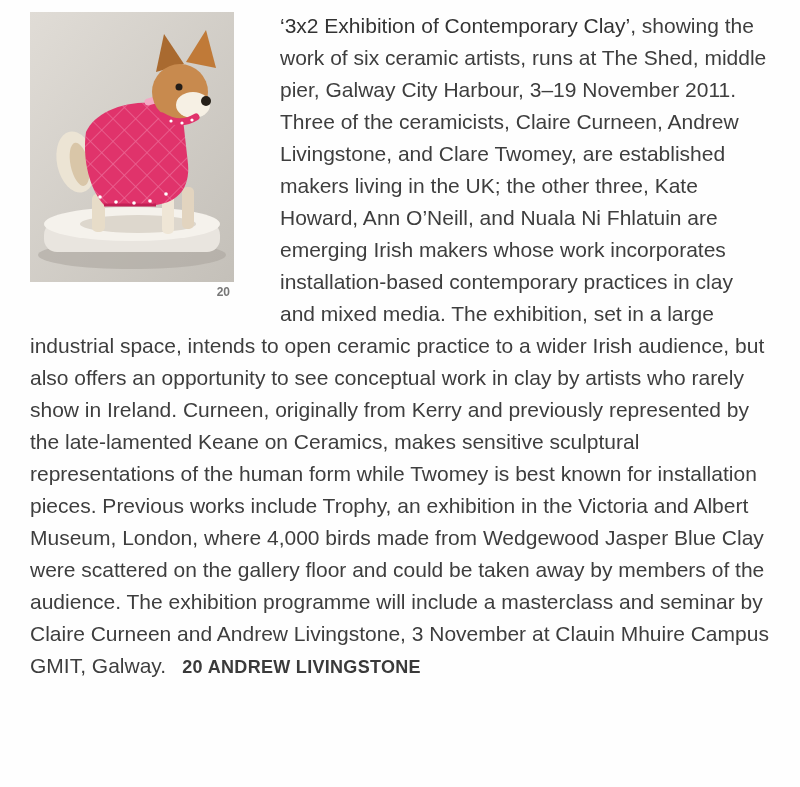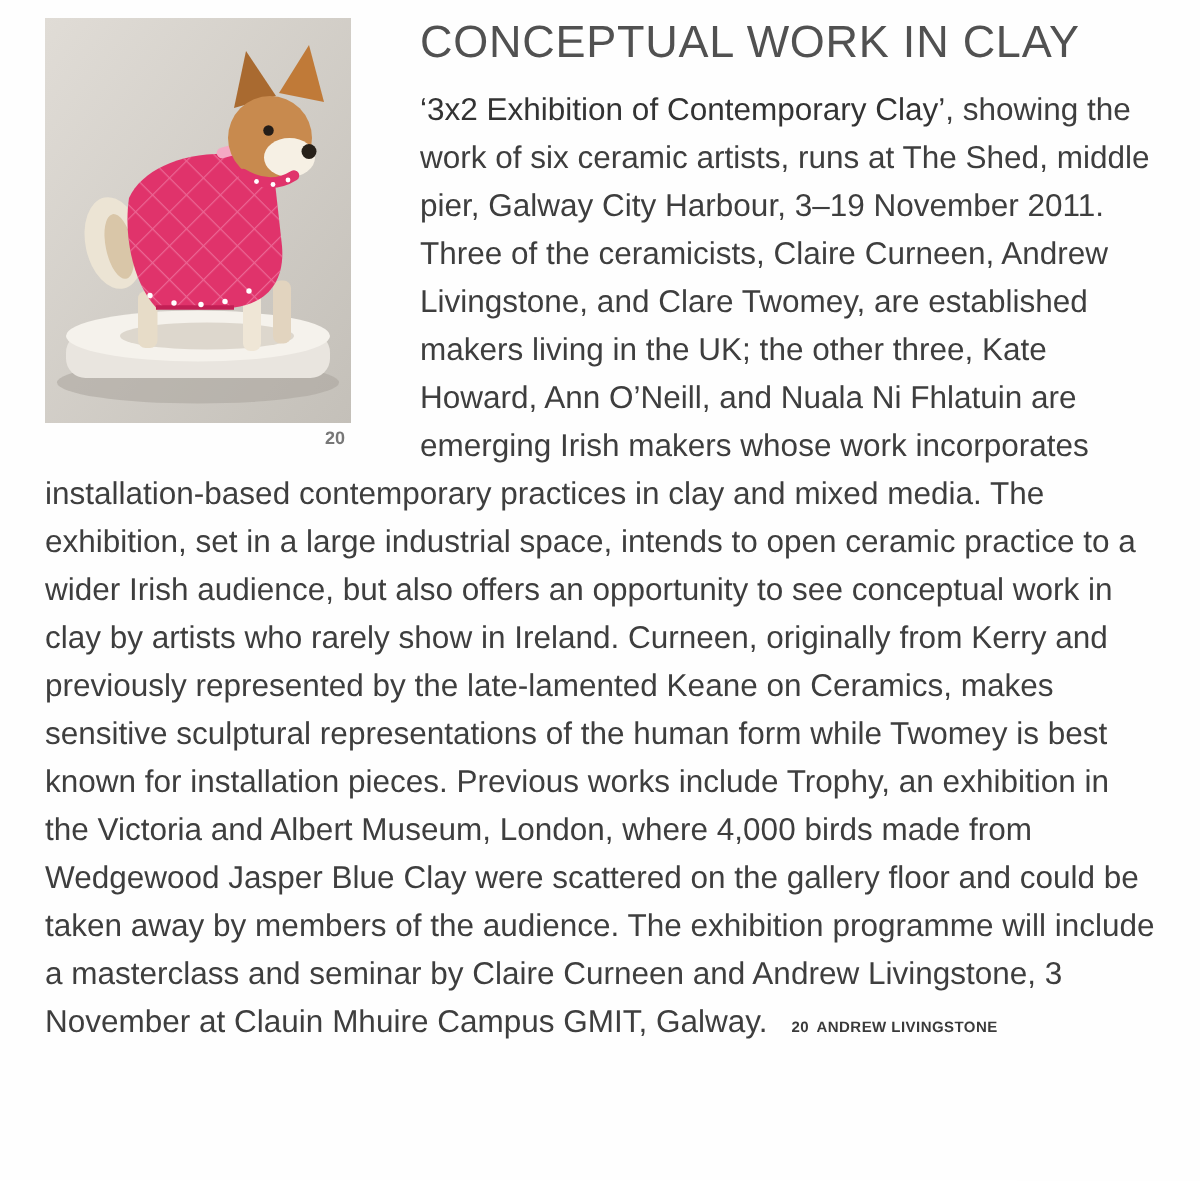--- a/index.html
+++ b/index.html
@@ -46,21 +46,21 @@
     font-size: 21px;
     line-height: 32px;
     color: #3e3e3e;
     text-align: left;
   }
   p.body-text strong.lead {
     font-weight: normal;
     color: #333333;
   }
   .credit {
-    font-size: 10px;
+    font-size: 18px;
     color: #3a3a3a;
     white-space: nowrap;
     margin-left: 16px;
     letter-spacing: 0.3px;
   }
   .credit .credit-number { font-weight: bold; margin-right: 5px; }
   .credit .credit-name { font-weight: bold; }
 </style>
 </head>
 <body>
@@ -124,17 +124,16 @@
           <path d="M 132 104 Q 150 115 166 105" stroke="#e0336b" stroke-width="7" fill="none" stroke-linecap="round"></path>
           <circle cx="141" cy="109" r="1.6" fill="#ffffff"></circle>
           <circle cx="152" cy="111" r="1.6" fill="#ffffff"></circle>
           <circle cx="162" cy="108" r="1.6" fill="#ffffff"></circle>
         </g>
       </svg>
     </div>
     <figcaption class="photo-caption">20</figcaption>
   </figure>
 
-  <h1 class="headline">CONCEPTUAL WORK IN CLAY</h1>
 
   <p class="body-text"><strong class="lead">‘3x2 Exhibition of Contemporary Clay’</strong><span>, showing the work of six ceramic artists, runs at The Shed, middle pier, Galway City Harbour, 3–19 November 2011. Three of the ceramicists, Claire Curneen, Andrew Livingstone, and Clare Twomey, are established makers living in the UK; the other three, Kate Howard, Ann O’Neill, and Nuala Ni Fhlatuin are emerging Irish makers whose work incorporates installation-based contemporary practices in clay and mixed media. The exhibition, set in a large industrial space, intends to open ceramic practice to a wider Irish audience, but also offers an opportunity to see conceptual work in clay by artists who rarely show in Ireland. Curneen, originally from Kerry and previously represented by the late-lamented Keane on Ceramics, makes sensitive sculptural representations of the human form while Twomey is best known for installation pieces. Previous works include Trophy, an exhibition in the Victoria and Albert Museum, London, where 4,000 birds made from Wedgewood Jasper Blue Clay were scattered on the gallery floor and could be taken away by members of the audience. The exhibition programme will include a masterclass and seminar by Claire Curneen and Andrew Livingstone, 3 November at Clauin Mhuire Campus GMIT, Galway.</span><span class="credit"><span class="credit-number">20</span><span class="credit-name">ANDREW LIVINGSTONE</span></span></p>
 
 </div>
 
 </body></html>

